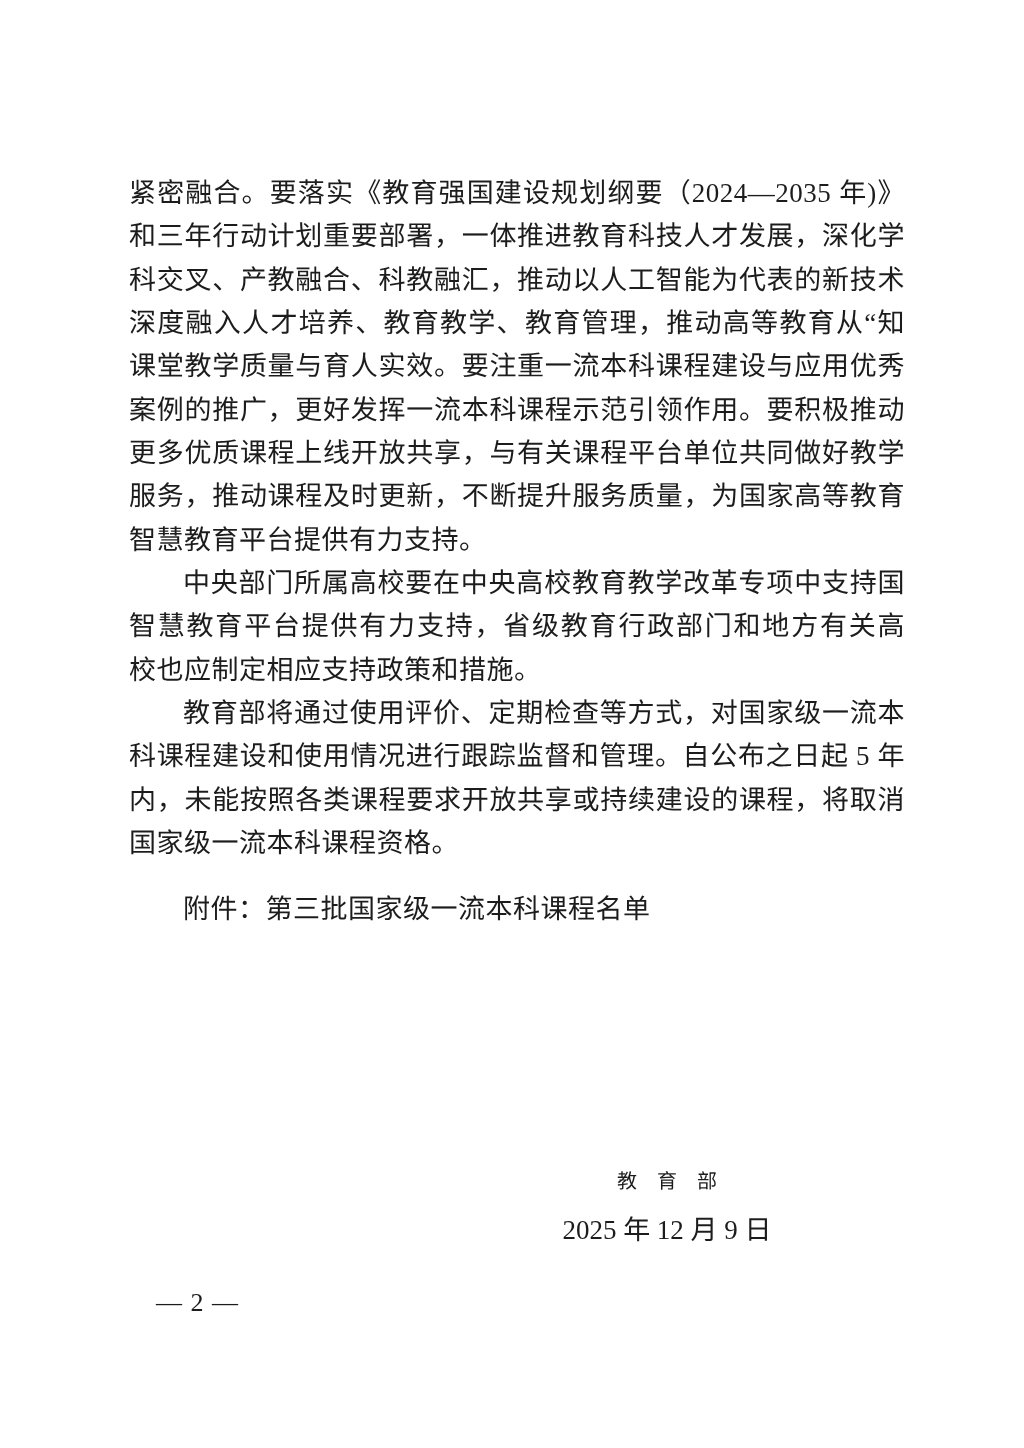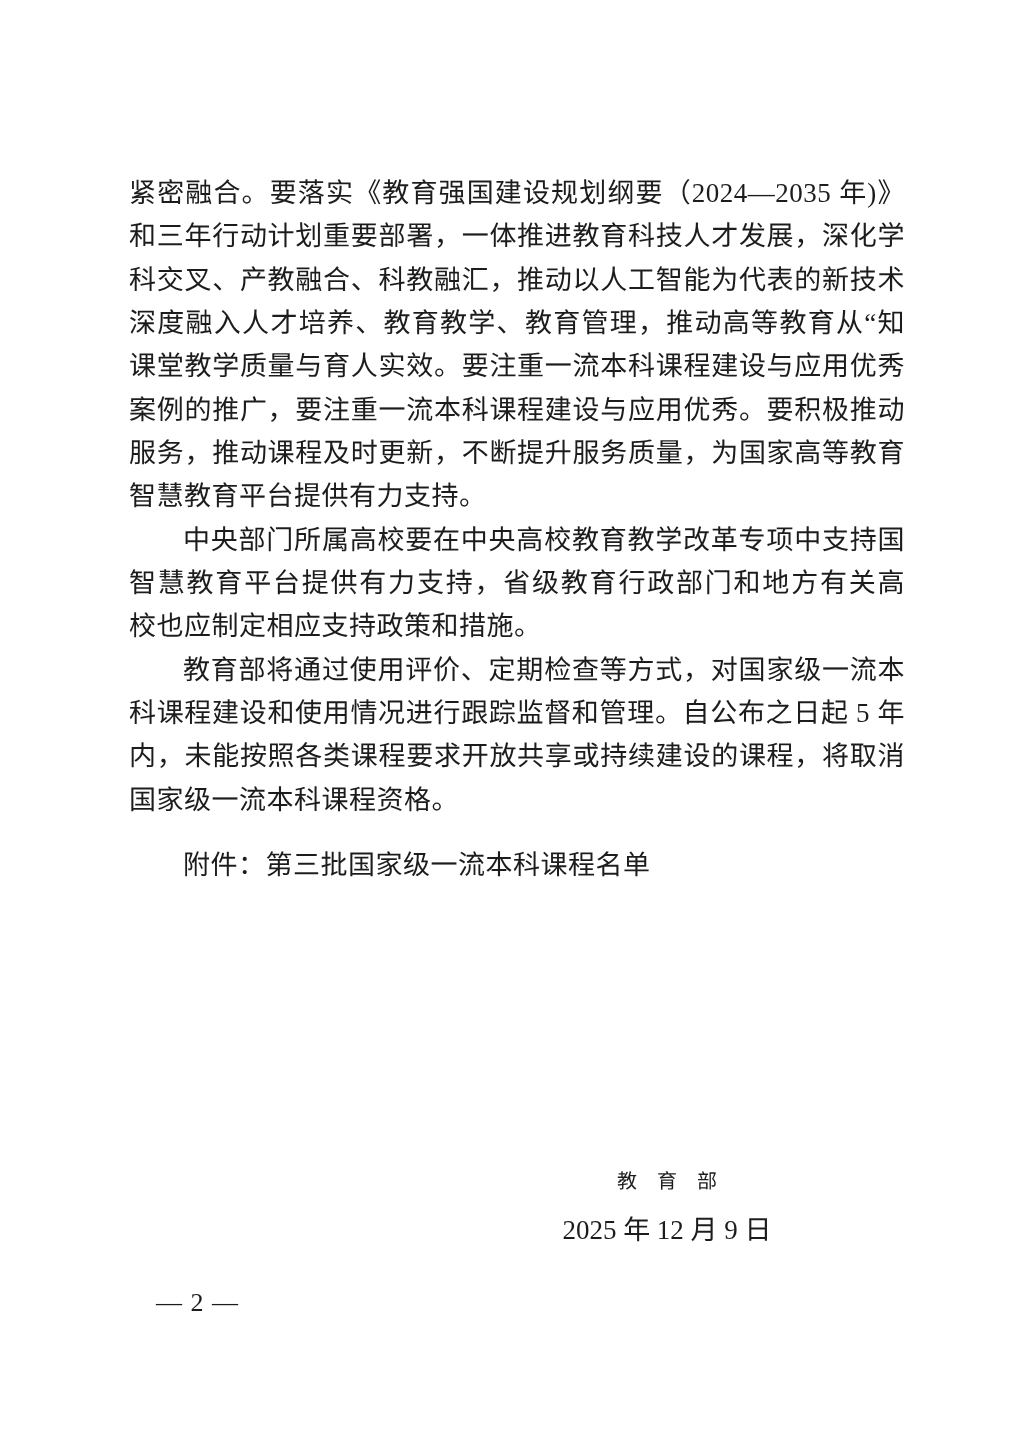--- a/index.html
+++ b/index.html
@@ -66,21 +66,22 @@
 </head>
 <body>
 
 <div class="page">
   <main class="doc-body">
     <p class="ln j">紧密融合。要落实《教育强国建设规划纲要（2024—2035 年)》</p>
     <p class="ln j">和三年行动计划重要部署，一体推进教育科技人才发展，深化学</p>
     <p class="ln j">科交叉、产教融合、科教融汇，推动以人工智能为代表的新技术</p>
     <p class="ln j">深度融入人才培养、教育教学、教育管理，推动高等教育从“知</p>
     <p class="ln j">课堂教学质量与育人实效。要注重一流本科课程建设与应用优秀</p>
-    <p class="ln j">案例的推广，要注重一流本科课程建设与应用优秀。要积极推动</p>
+    <p class="ln j">案例的推广，更好发挥一流本科课程示范引领作用。要积极推动</p>
+    <p class="ln j">更多优质课程上线开放共享，与有关课程平台单位共同做好教学</p>
     <p class="ln j">服务，推动课程及时更新，不断提升服务质量，为国家高等教育</p>
     <p class="ln l">智慧教育平台提供有力支持。</p>
     <p class="ln j ind">中央部门所属高校要在中央高校教育教学改革专项中支持国</p>
     <p class="ln j">智慧教育平台提供有力支持，省级教育行政部门和地方有关高</p>
     <p class="ln l">校也应制定相应支持政策和措施。</p>
     <p class="ln j ind">教育部将通过使用评价、定期检查等方式，对国家级一流本</p>
     <p class="ln j">科课程建设和使用情况进行跟踪监督和管理。自公布之日起 5 年</p>
     <p class="ln j">内，未能按照各类课程要求开放共享或持续建设的课程，将取消</p>
     <p class="ln l">国家级一流本科课程资格。</p>
     <p class="ln l ind attach">附件：第三批国家级一流本科课程名单</p>

